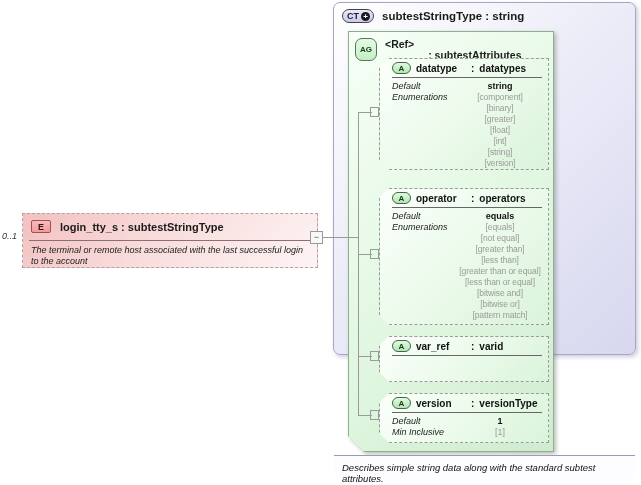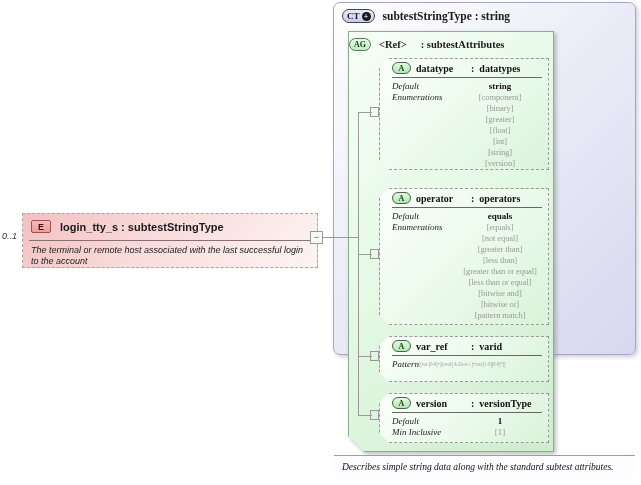--- a/index.html
+++ b/index.html
@@ -31,21 +31,20 @@
   
   .line { position:absolute; background:#9a9a9a; z-index:5; }
   .jsq { position:absolute; width:9px; height:10px; border:1px solid #9a9a9a; background:transparent; z-index:6; }
 
   
   .ct-box {
     position:absolute; left:333px; top:2px; width:303px; height:353px;
     border:1px solid #a6a6c6; border-radius:7px;
     background:linear-gradient(135deg,#ffffff 0%, #ececf8 45%, #d7d7ef 100%);
     box-shadow:2px 2px 4px rgba(110,110,150,0.35);
-    font-family:Liberation Serif, serif;
   }
   .ct-header { position:absolute; left:8px; top:6px; display:flex; align-items:center; gap:8px; }
   .ct-title { font-size:11.5px; font-weight:bold; color:#1a1a1a;text-align:center; }
   .badge-ct {
     display:inline-flex; align-items:center; gap:2px; padding:1px 3px 1px 4px;
     border:1px solid #444; border-radius:8px;
     background:linear-gradient(#eaeaff,#c9c9f0);
     font-size:9px; font-weight:bold; color:#222;
   }
   .badge-ct .plus {
@@ -55,29 +54,29 @@
 
   
   .ag-wrap { position:absolute; left:14px; top:28px; width:206px; height:421px;
              filter:drop-shadow(2px 2px 2px rgba(90,110,90,0.45)); }
   .ag-box {
     width:100%; height:100%;
     border:1px solid #8fae8f;
     background:linear-gradient(135deg,#f7fff7 0%, #e3f8e3 50%, #cfeccf 100%);
     clip-path:polygon(0 0, 100% 0, 100% 100%, 16px 100%, 0 calc(100% - 16px));
   }
-  .ag-header { position:absolute; left:1px; top:7px; display:flex; align-items:center; }
+  .ag-header { position:absolute; left:7px; top:7px; display:flex; }
   .badge-ag {
     display:inline-flex; justify-content:center; align-items:center; padding:1px 4px;
     border:1px solid #557755; border-radius:7px;
     background:linear-gradient(#e4fbe4,#c4eec4);
     font-size:8px; font-weight:bold; color:#1c3c1c;
   }
   .ag-ref { font-size:10.5px; font-weight:bold; color:#1a1a1a; margin-left:8px; }
-  .ag-title { font-size:10.5px; font-weight:bold; color:#1a1a1a; margin-left:14px; }
+  .ag-title { font-size:10.5px; font-weight:bold; color:#1a1a1a; margin-left:14px;margin-top:11px; }
 
   
   .attr-box {
     position:absolute; left:31px; width:170px;
     border:1px dashed #9a9a9a;
     background:linear-gradient(135deg,#fbfffb 0%, #eafaea 55%, #daf3da 100%);
     clip-path:polygon(10px 0, 100% 0, 100% 100%, 10px 100%, 0 calc(100% - 10px), 0 10px);
     padding:3px 6px 3px 12px;
   }
   .attr-header {
@@ -216,24 +215,20 @@
         </div>
       </div>
 
       <div class="attr-box" style="top:305px; height:46px;">
         <div class="attr-header">
           <span class="badge-a">A</span>
           <span class="attr-name">var_ref</span>
           <span class="attr-colon">:</span>
           <span class="attr-type">varid</span>
         </div>
-        <div class="pattern-row">
-          <div class="pattern-label">Pattern</div>
-          <div class="pattern-value">[(var-[0-9]+)|(oval:[A-Za-z\-\.]+:var:[1-9][0-9]*)]</div>
-        </div>
       </div>
 
       <div class="attr-box" style="top:362px; height:50px;">
         <div class="attr-header">
           <span class="badge-a">A</span>
           <span class="attr-name">version</span>
           <span class="attr-colon">:</span>
           <span class="attr-type">versionType</span>
         </div>
         <div class="facets">

